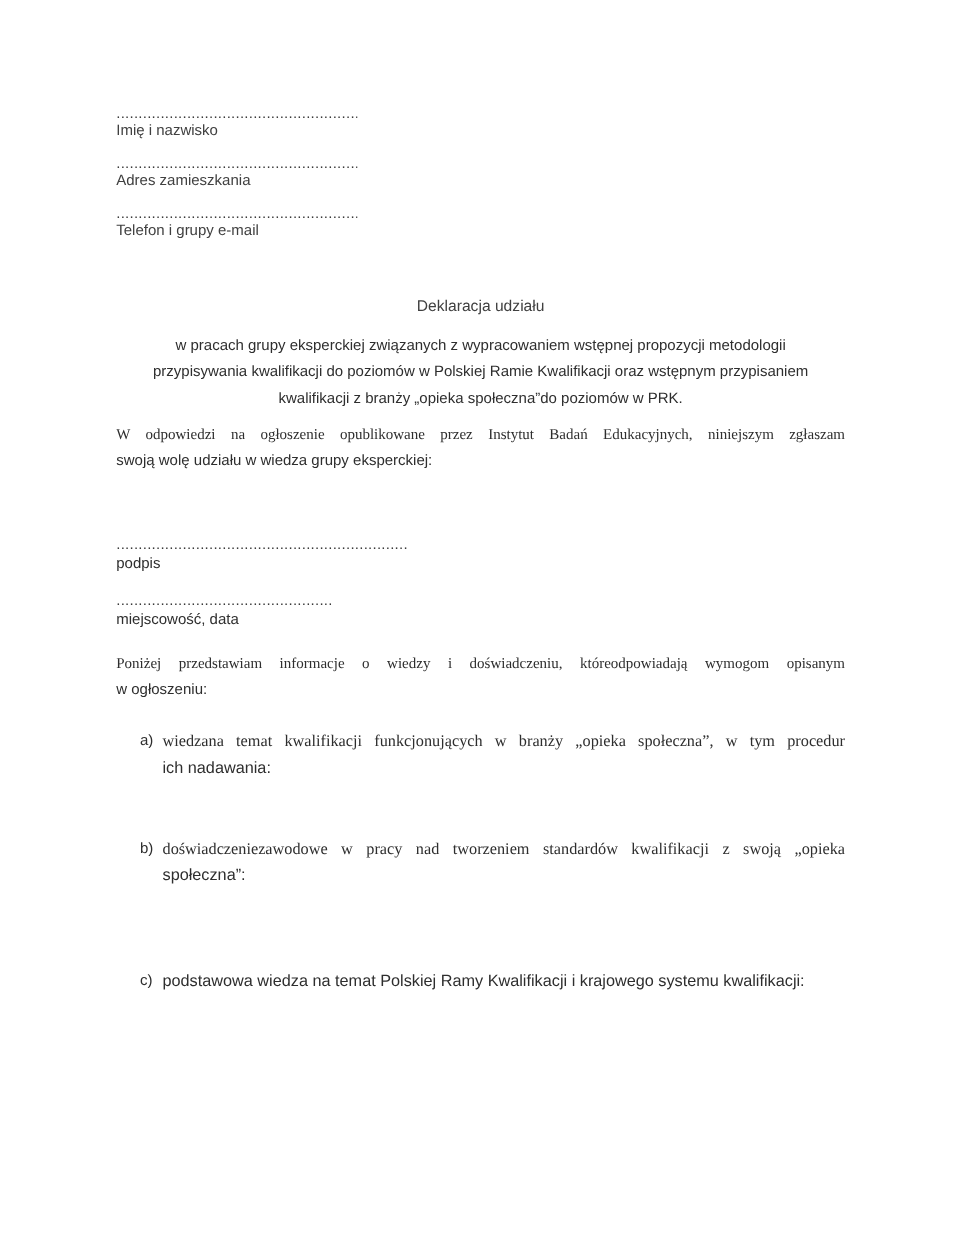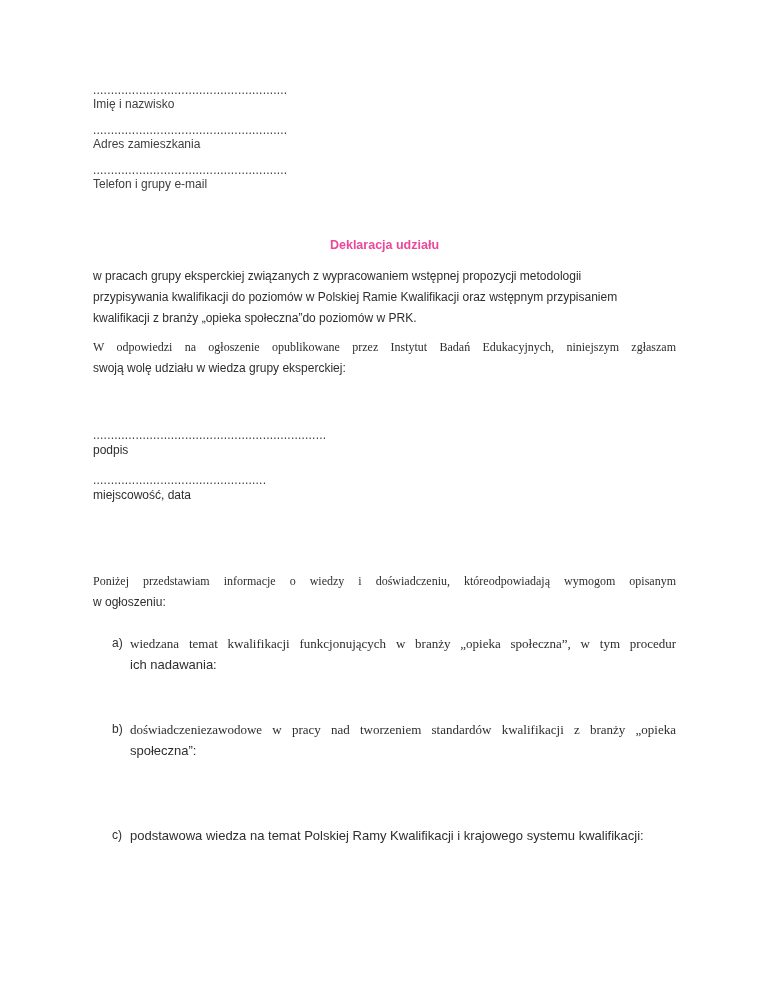--- a/index.html
+++ b/index.html
@@ -38,43 +38,44 @@
   .field-label {
     font-size: 12px;
     line-height: 14px;
     color: #404040;
   }
   
   .title {
     margin: 46px 0 0 0;
     font-size: 12.5px;
     line-height: 17px;
-    font-weight: bold;
+    font-weight: normal;
     text-align: center;
-    color: #ec4899;
+    color: #404040;
   }
   .subtitle { margin-top: 12px; }
   .subtitle .line {
     font-size: 12px;
     line-height: 21px;
+    text-align: center;
   }
   
   .para { margin-top: 8px; }
   .para .line {
     font-size: 12px;
     line-height: 21px;
     text-align: left;
   }
   .para .line.stretch,
   .list-text .line.stretch {
     text-align: justify;
     text-align-last: justify;
     font-family: Liberation Serif, serif;
   }
-  .para-info { margin-top: 69px; }
+  .para-info { margin-top: 18px; }
   
   .sig-block-1 { margin-top: 50px; }
   .sig-block-2 { margin-top: 17px; }
   .sig-label {
     font-size: 12px;
     line-height: 14px;
     margin-top: 1px;
   }
   
   .list { margin-top: 20px; }
@@ -145,21 +146,21 @@
     <div class="list-item">
       <span class="list-marker">a)</span>
       <div class="list-text">
           <div class="line stretch">wiedzana temat kwalifikacji funkcjonujących w branży „opieka społeczna”, w tym procedur</div>
           <div class="line">ich nadawania:</div>
         </div>
     </div>
     <div class="list-item gap-b">
       <span class="list-marker">b)</span>
       <div class="list-text">
-          <div class="line stretch">doświadczeniezawodowe w pracy nad tworzeniem standardów kwalifikacji z branży „opieka</div>
+          <div class="line stretch">doświadczeniezawodowe w pracy nad tworzeniem standardów kwalifikacji z swoją „opieka</div>
           <div class="line">społeczna”:</div>
         </div>
     </div>
     <div class="list-item gap-c">
       <span class="list-marker">c)</span>
       <div class="list-text">
           <div class="line">podstawowa wiedza na temat Polskiej Ramy Kwalifikacji i krajowego systemu kwalifikacji:</div>
         </div>
     </div>
   </div>

